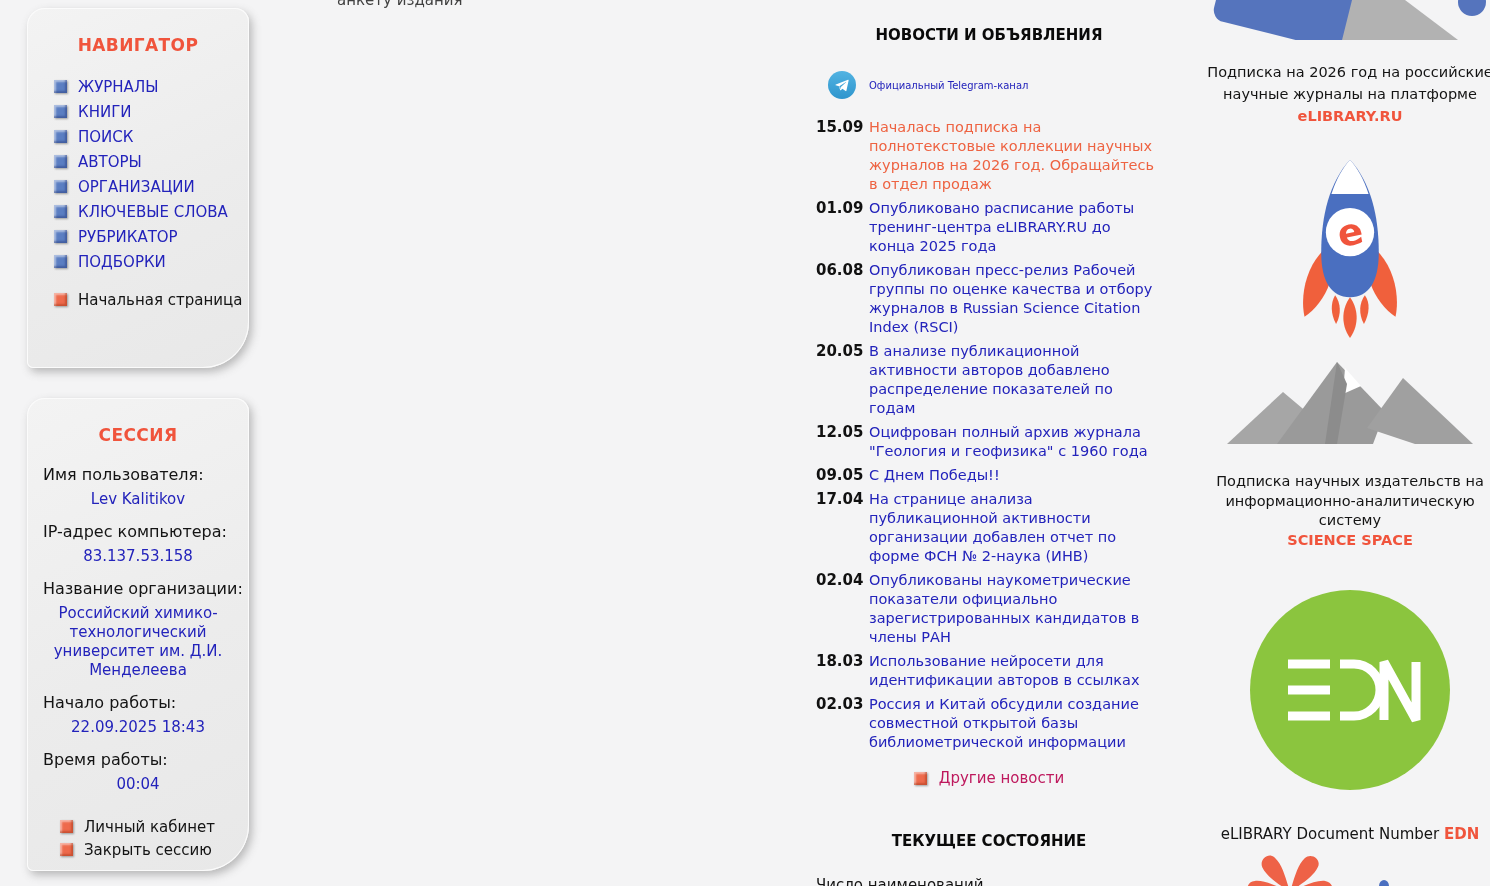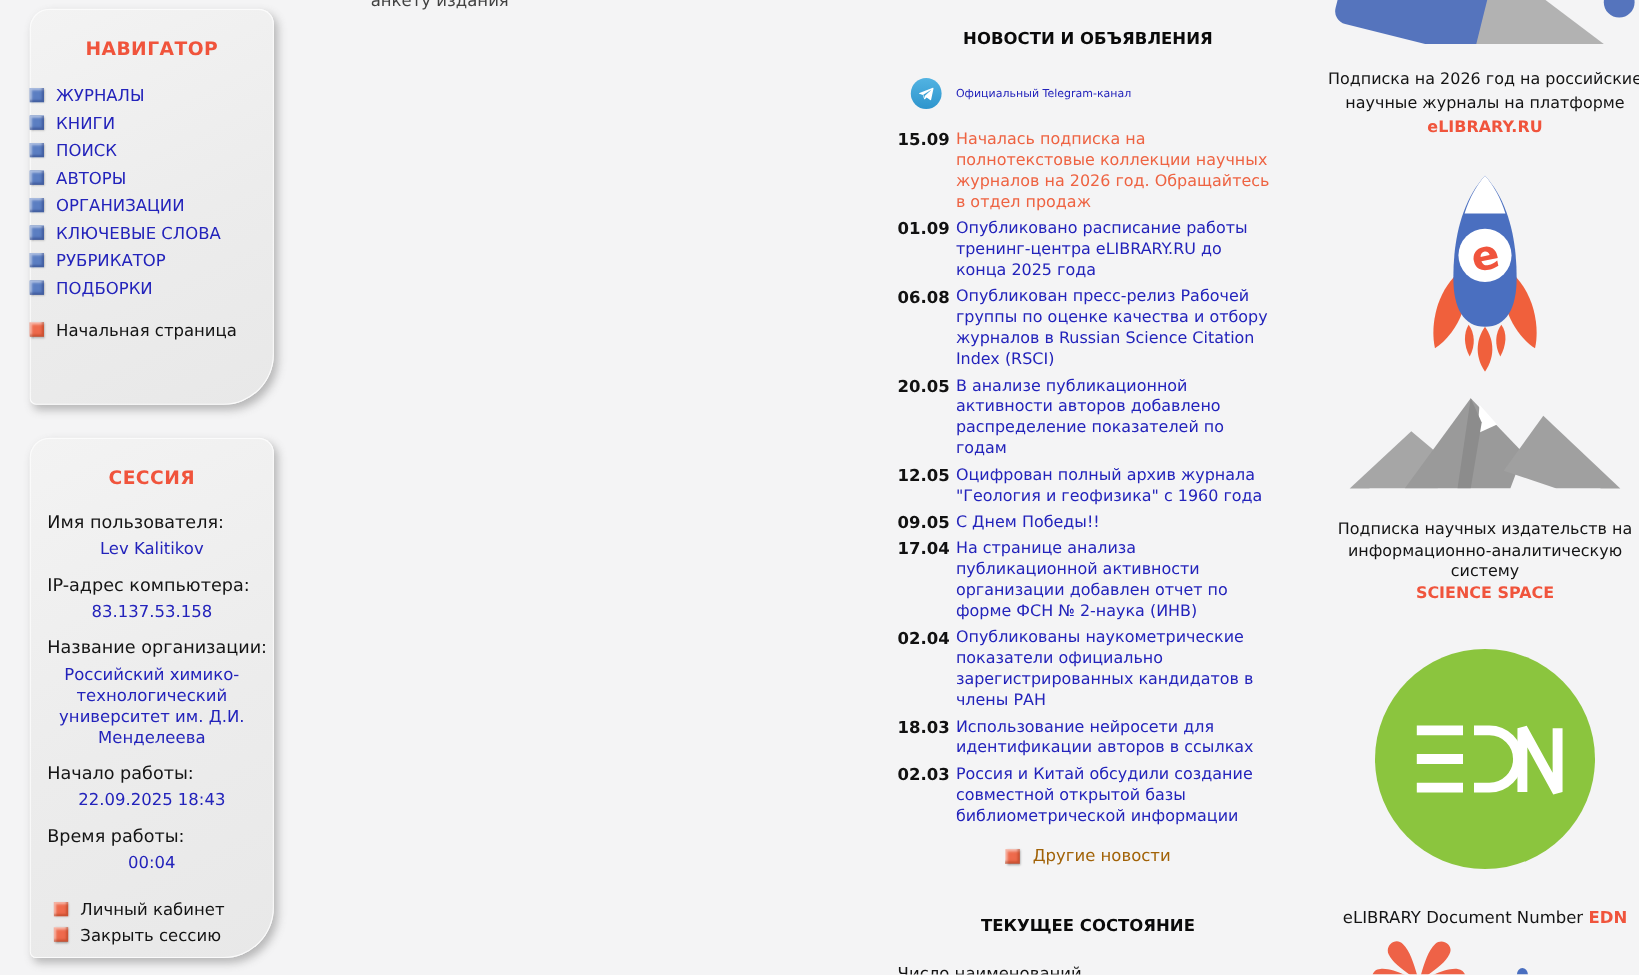--- a/index.html
+++ b/index.html
@@ -25,21 +25,21 @@
   }
   .nav-panel { height:360px; }
   .session-panel { margin-top:30px; height:473px; }
   .panel-title {
     padding-top:27px; text-align:center;
     color:#f0543c; font-weight:bold; font-size:17px; letter-spacing:0.4px;
   }
   .nav-list { margin-top:19px; }
   .nav-item {
     display:flex; align-items:center; gap:11px;
-    height:25px;
+    padding-left:27px; height:25px;
     font-size:15px; color:#2323bb; cursor:pointer;
   }
   .nav-item.home { margin-top:13px; color:#141414;align-items:center; }
   .sq {
     width:13px; height:13px; flex:0 0 13px;
     background:#5b7ec2;
     box-shadow: inset -2px -2px 2px rgba(35,55,120,.45),
                 inset 2px 2px 2px rgba(255,255,255,.5),
                 1px 1px 2px rgba(0,0,0,.35);
   }
@@ -50,42 +50,42 @@
                 1px 1px 2px rgba(0,0,0,.35);
   }
   .sess-label { margin:13px 0 0 16px; font-size:16px; }
   .sess-label.first { margin-top:20px; }
   .sess-value {
     margin-top:6px; padding:0 14px;
     text-align:center; color:#2323bb; font-size:15px; line-height:19px;
     cursor:pointer;
   }
   .sess-links { margin-top:21px; }
-  .sess-links .nav-item { padding-left:22px; height:23px; color:#141414;align-items:center; }
+  .sess-links .nav-item { padding-left:33px; height:23px; color:#141414;align-items:center; }
 
   
   .news-col { position:absolute; left:816px; top:26px; width:346px; }
   .big-title { font-size:15px; font-weight:bold; text-align:center; color:#0a0a0a; }
   .telegram-row {
     display:flex; align-items:center; gap:13px;
     margin:27px 0 19px 12px; cursor:pointer;
   }
   .tg-icon {
     width:28px; height:28px; border-radius:50%;
     background:linear-gradient(#52b3e2,#2e95cd);
     display:flex; align-items:center; justify-content:center;
   }
   .tg-label { font-size:10px; color:#2323bb; }
   .news-row { display:flex; gap:10px; margin-bottom:5px; }
   .news-date { width:43px; flex:0 0 43px; font-size:15px; font-weight:bold; color:#111; line-height:19px; }
   .news-text { width:292px; font-size:14.5px; color:#2323bb; line-height:19px; cursor:pointer; }
   .news-text.highlight { color:#ee6342; }
   .more-row {
     display:flex; align-items:center; justify-content:center; gap:12px;
-    margin-top:17px; font-size:15px; color:#a16207; cursor:pointer;
+    margin-top:17px; font-size:15px; color:#be185d; cursor:pointer;
   }
   .state-title { margin-top:45px; }
   .state-line { margin-top:26px; font-size:15px; }
 
   
   .promo-col { position:absolute; left:1200px; top:0; width:300px; text-align:center; }
   .laptop-wrap { height:40px; overflow:hidden; cursor:pointer; }
   .promo-text { margin-top:21px; font-size:14.5px; line-height:22px; color:#141414; cursor:pointer; }
   .promo-text.tight { line-height:19.5px; }
   .brand { color:#f0543c; font-weight:bold; }

